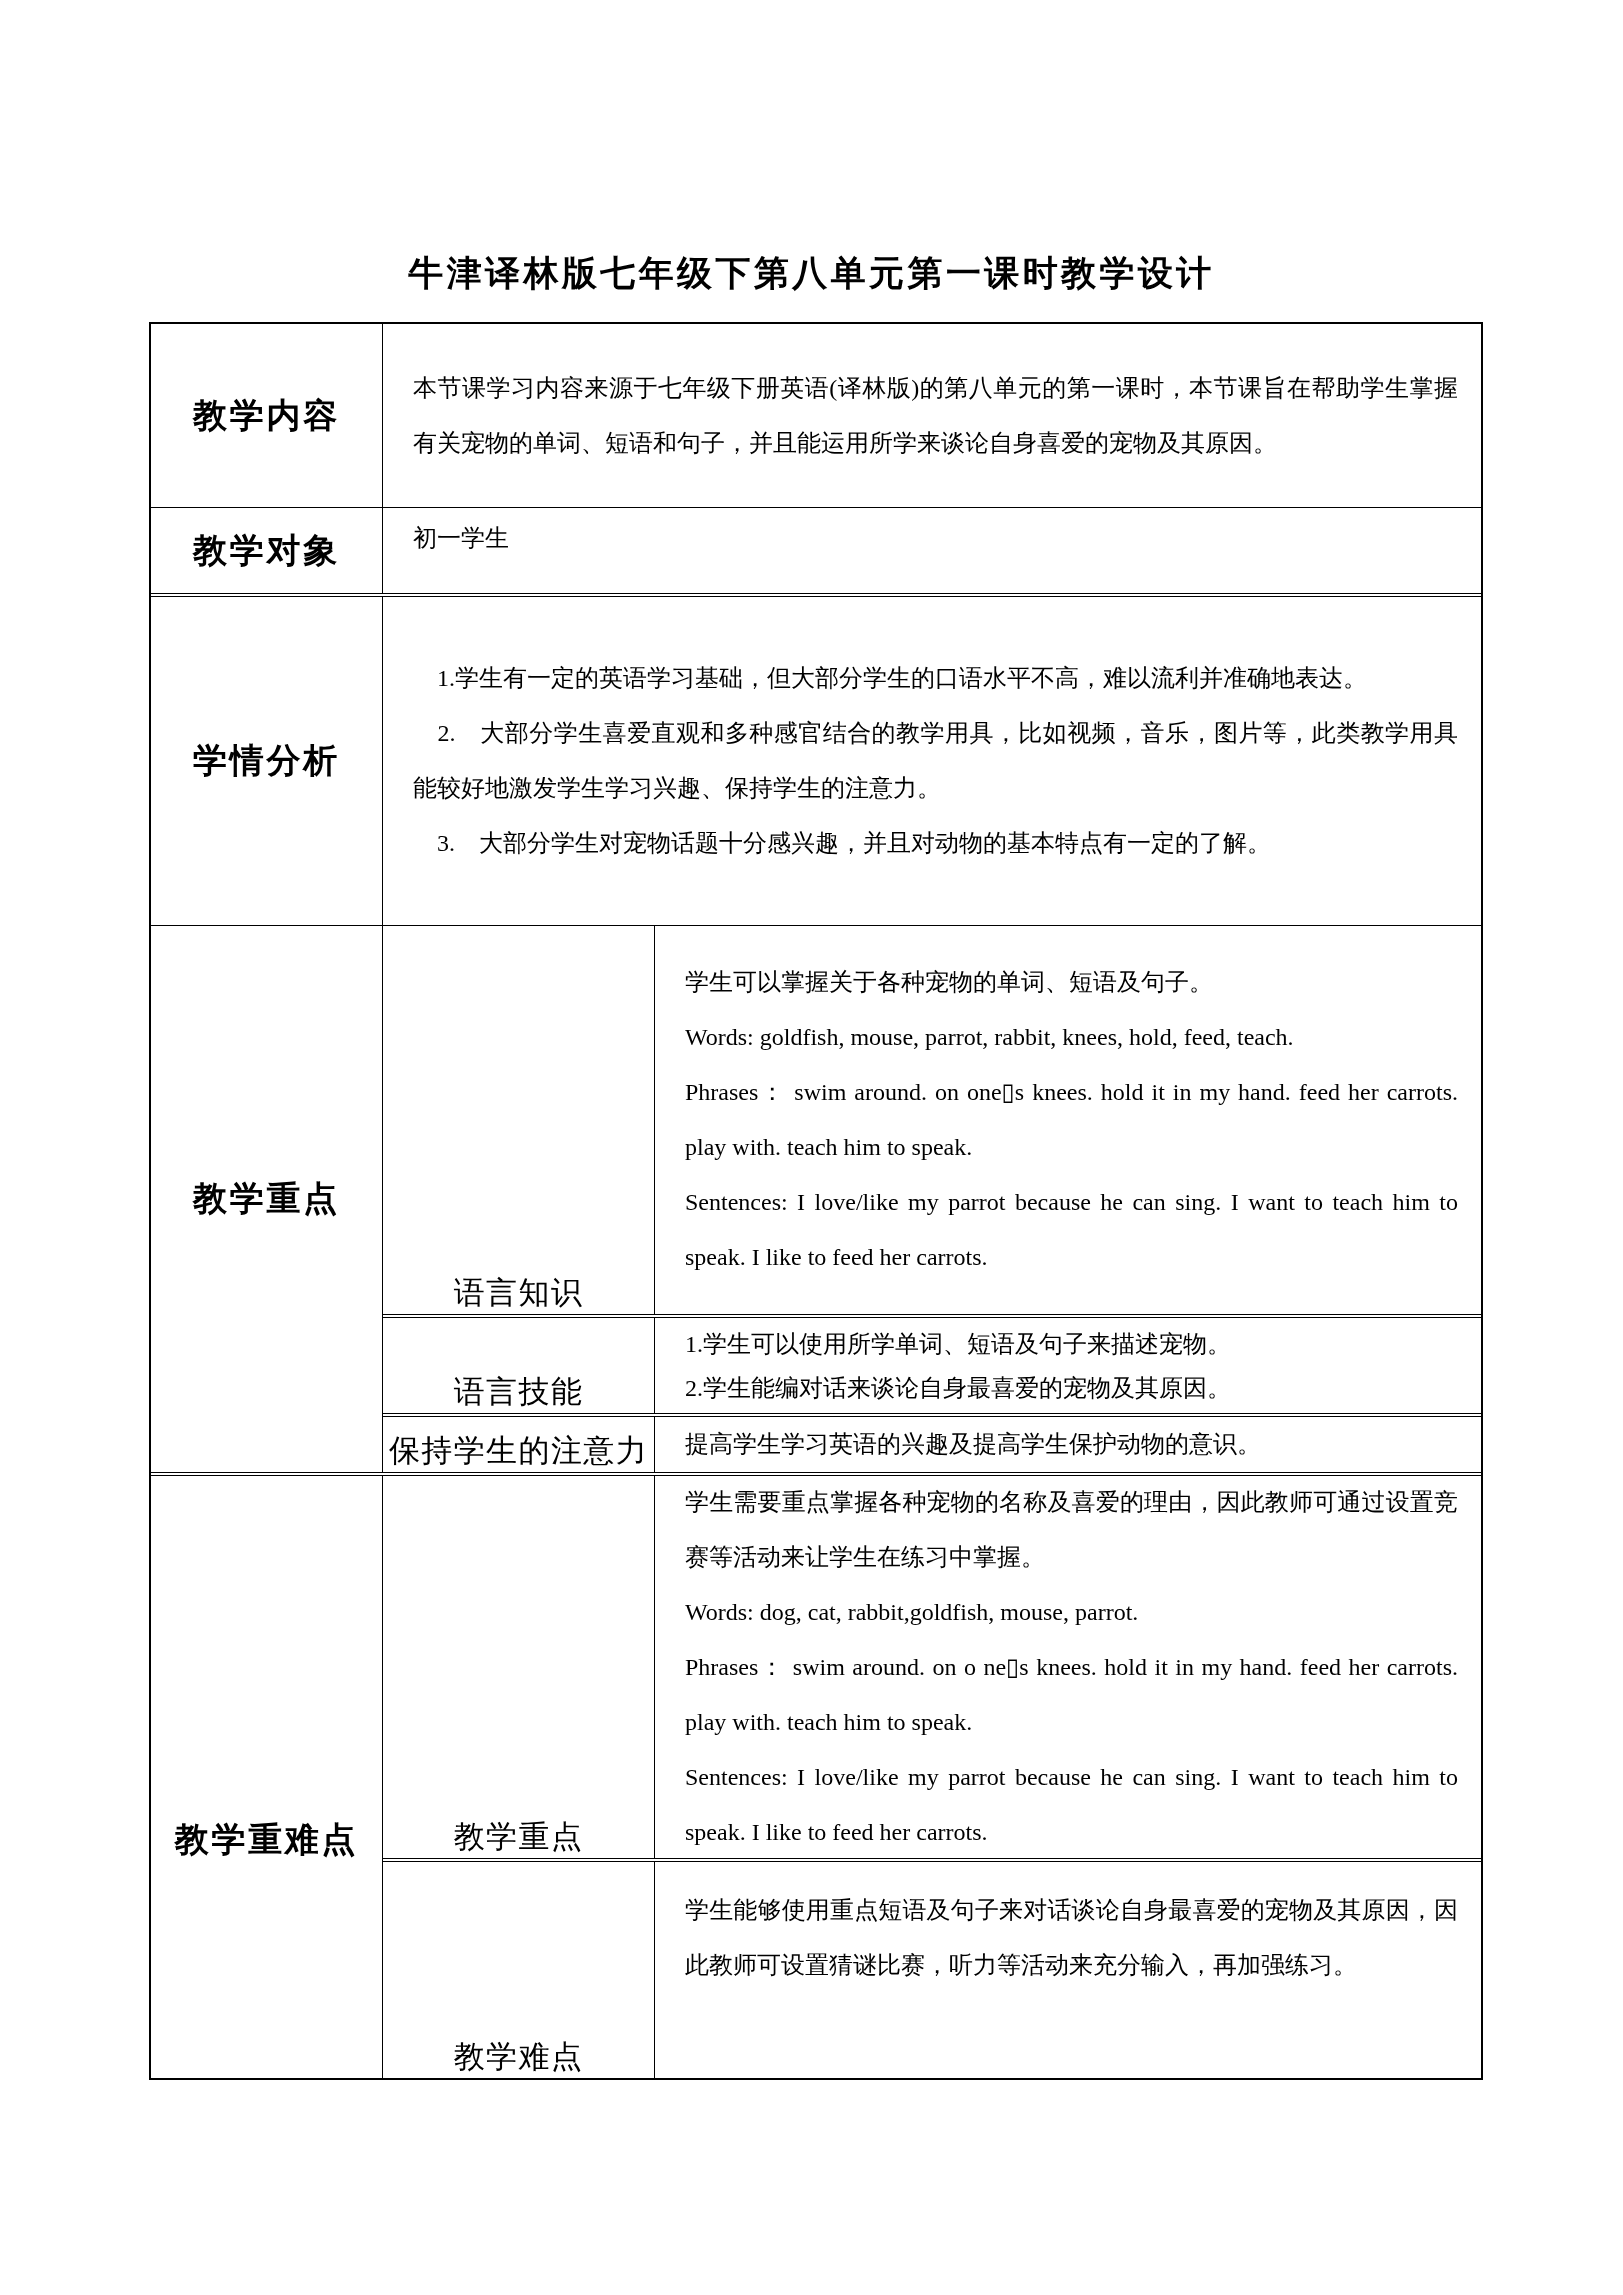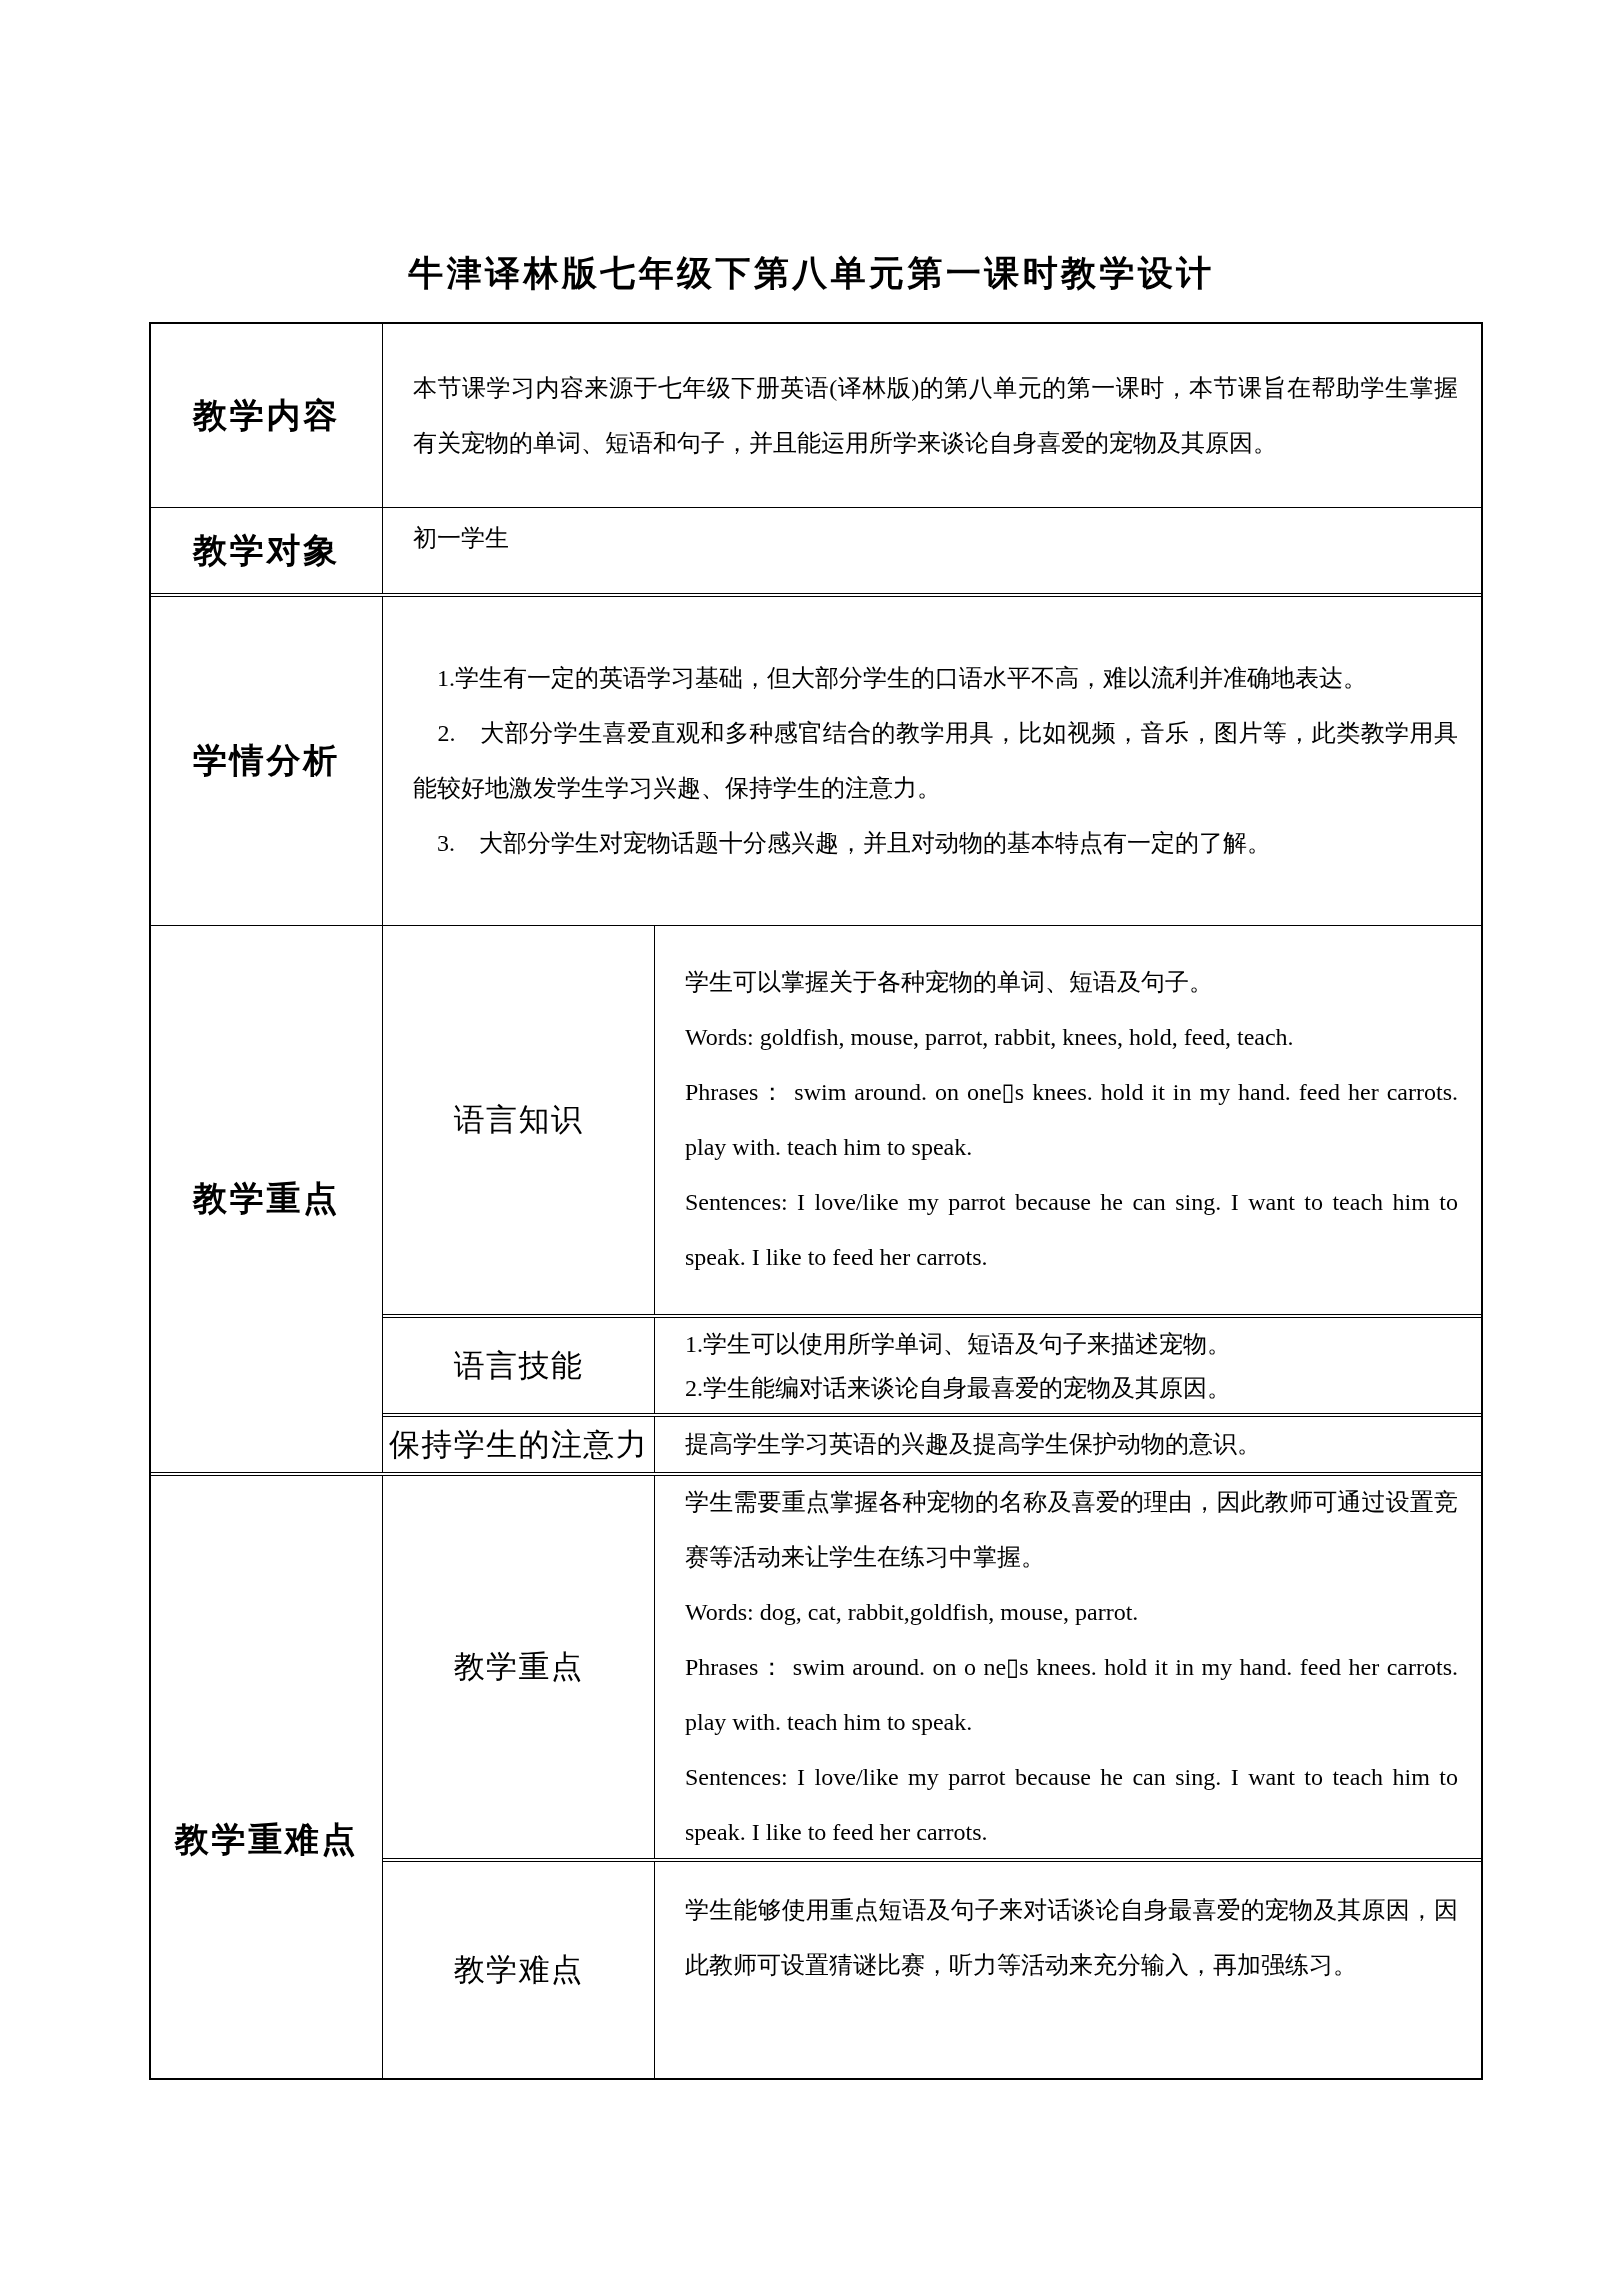--- a/index.html
+++ b/index.html
@@ -34,21 +34,21 @@
     font-weight:700; font-size:34px; letter-spacing:2.7px;
     text-align:center;
   }
   .cellA.offset-down { align-items:flex-start; padding-top:341px; }
   .subcol { flex:1 1 auto; display:flex; flex-direction:column; }
   .subrow { display:flex; width:100%; }
   .subrow.sep-double { border-top:4.8px double #000; }
   .cellB {
     width:272px; flex:0 0 272px;
     border-right:1.4px solid #000;
-    display:flex; align-items:center; justify-content:center;
+    display:flex; align-items:flex-end; justify-content:center;
     font-size:31px; letter-spacing:1.4px; text-align:center;
   }
   .cellC {
     flex:1 1 auto;
     padding:0 23px 0 30px;
     display:flex; flex-direction:column; justify-content:center;
     font-size:24px; line-height:55px;
     text-align:justify;
   }
   .cellC.v-top { justify-content:flex-start; }

